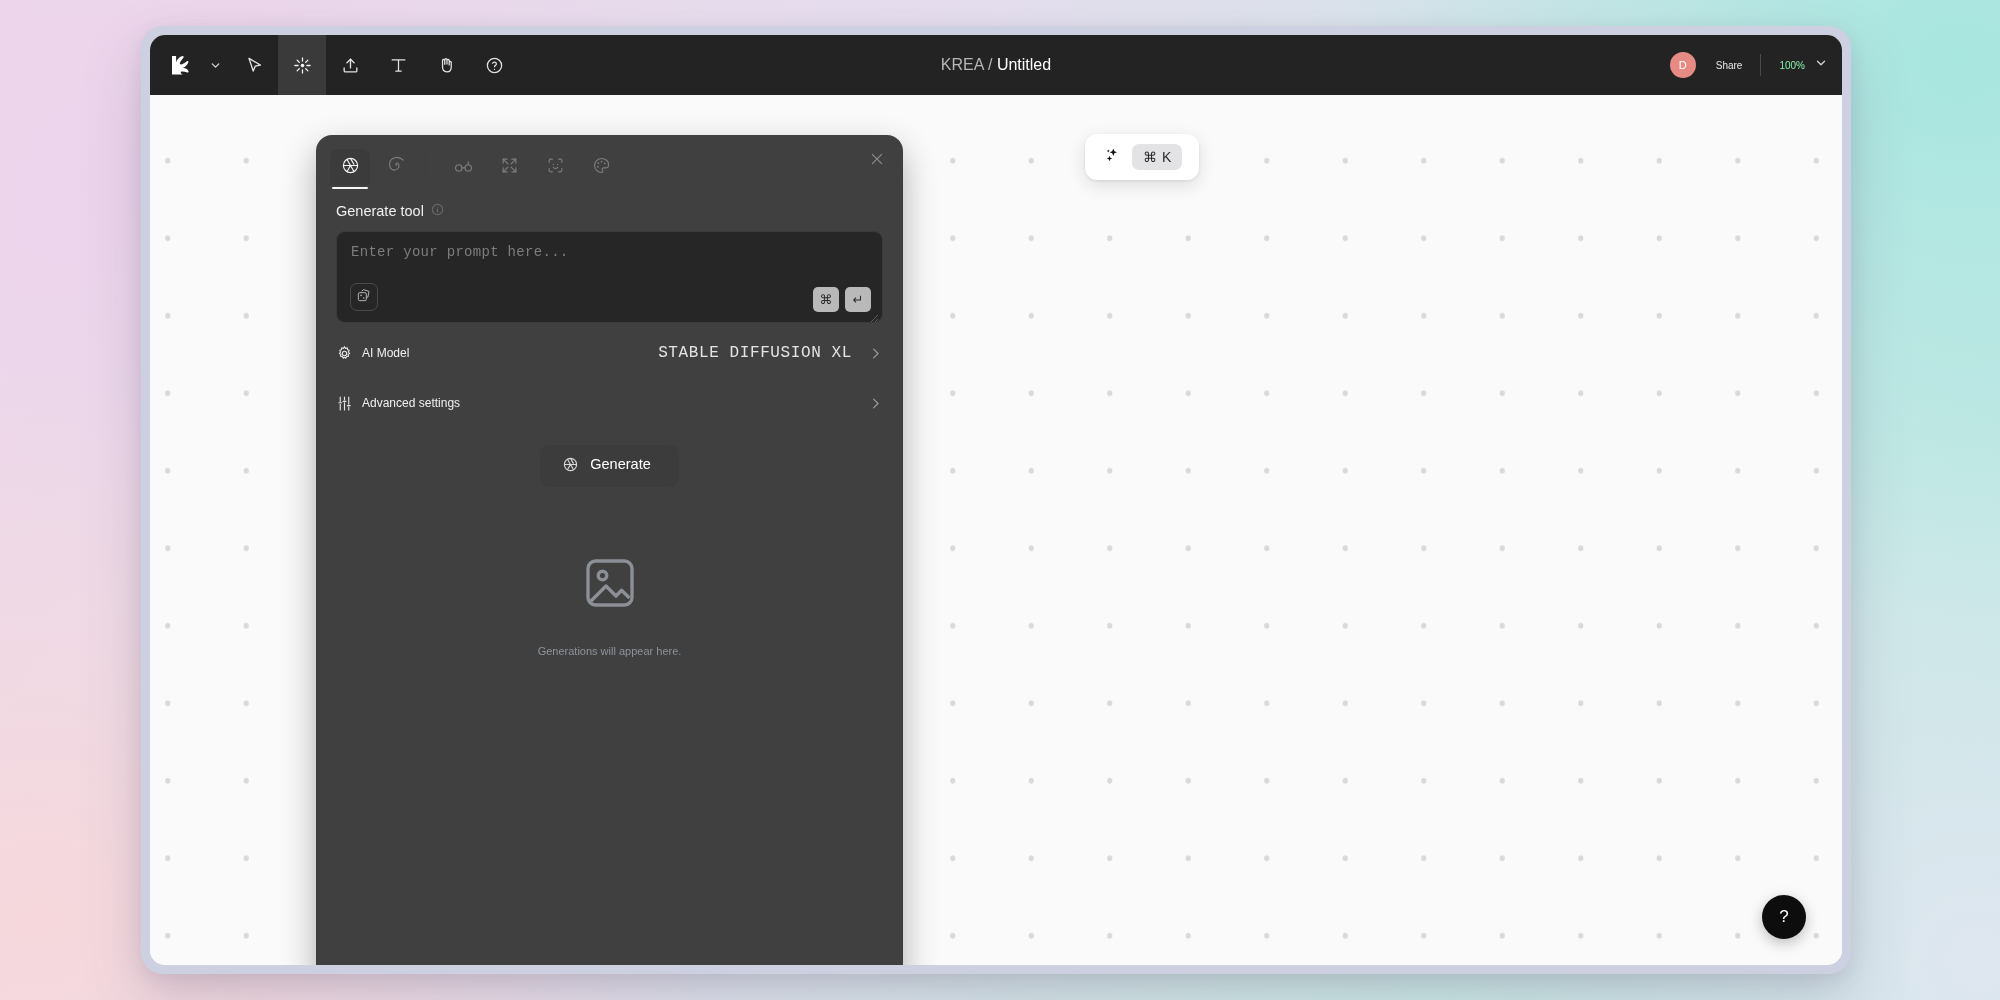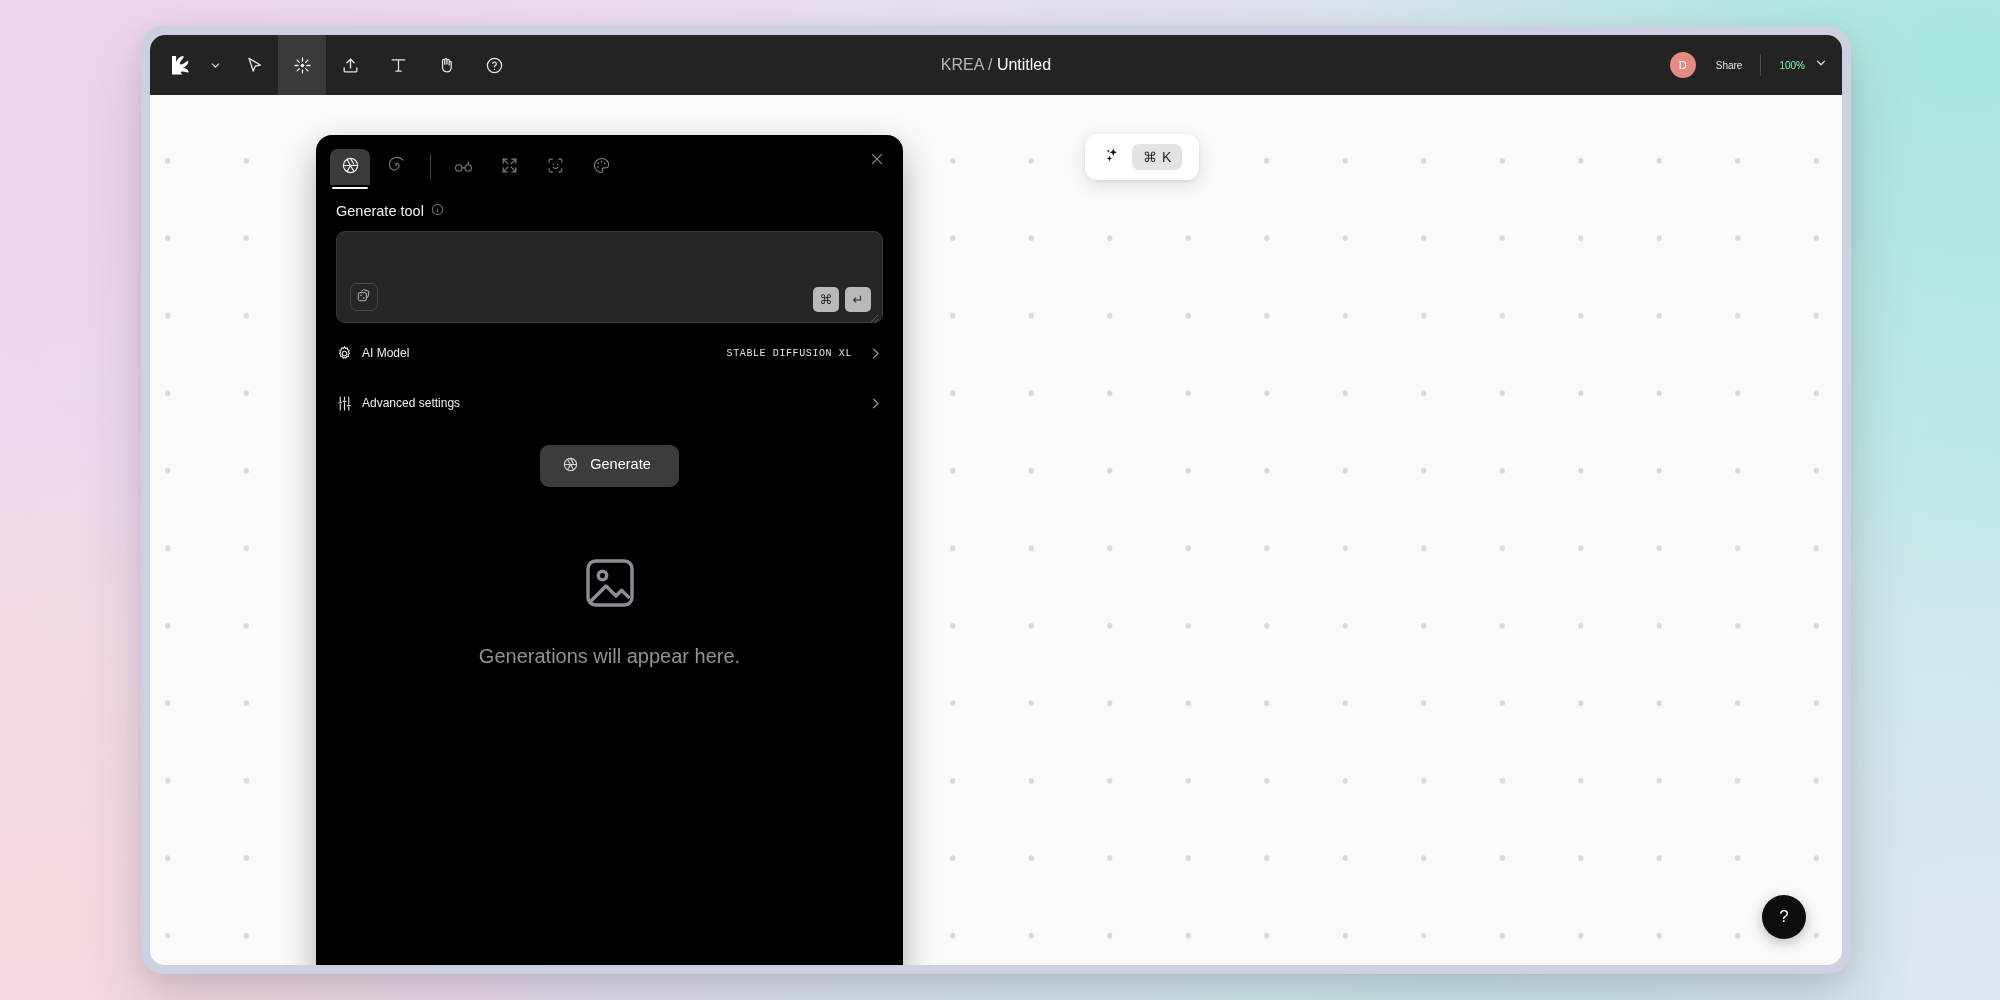--- a/index.html
+++ b/index.html
@@ -109,21 +109,21 @@
     background: #e3e3e6; border-radius: 7px;
     padding: 5px 11px; font-size: 14px; color: #2a2a2a;
     display: flex; align-items: center; gap: 5px;
     font-family: "Liberation Sans", sans-serif;
   }
 
   
   .panel {
     position: absolute; left: 166px; top: 100px;
     width: 587px; height: 855px;
-    background: #000000;
+    background: #404040;
     border-radius: 16px;
     z-index: 35;
     box-shadow: 0 14px 34px rgba(0,0,0,.30);
     overflow: hidden;
   }
   .panel-tabs {
     display: flex; align-items: flex-end;
     padding: 9px 0 0 14px;
     height: 50px; position: relative;
   }
@@ -192,40 +192,40 @@
 
   
   .setting-row {
     display: flex; align-items: center;
     height: 40px; margin-top: 10px; cursor: pointer;
   }
   .sr-icon { width: 26px; color: #e6e6e6; display: flex; align-items: center; }
   .sr-label { font-size: 12px; color: #f0f0f0; flex: 0 0 auto; }
   .sr-value {
     margin-left: auto; font-family: "Liberation Mono", monospace;
-    font-size: 10px; color: #e4e4e4; letter-spacing: .6px;
+    font-size: 16px; color: #e4e4e4; letter-spacing: .6px;
   }
   .sr-chev { margin-left: 16px; color: #9a9a9a; display: flex; }
 
   .gen-wrap { display: flex; justify-content: center; margin-top: 22px; }
   .gen-btn {
     display: flex; align-items: flex-start; gap: 11px;
     background: #3c3c3c; color: #fff;
     font-size: 14.5px;
     border: none; border-radius: 9px;
     padding: 11px 28px 11px 22px; cursor: pointer;
     font-family: "Liberation Sans", sans-serif;
   }
 
   .empty-state {
     margin-top: 66px;
     display: flex; flex-direction: column; align-items: center; gap: 28px;
   }
   .empty-icon { color: #8c8f96; }
-  .empty-text { font-size: 20px; color: #8e929a; }
+  .empty-text { font-size: 11px; color: #8e929a; }
 
   
   .feedback {
     position: absolute; left: 912px; bottom: 26px;
     display: flex; align-items: center; gap: 13px;
     background: #1a1a1a; color: #e8e8e8;
     font-size: 15px; border-radius: 11px;
     padding: 14px 24px 14px 21px; cursor: pointer;
     z-index: 30;
     box-shadow: 0 4px 14px rgba(0,0,0,.18);
@@ -436,20 +436,21 @@
           <span class="info-dot">
             <svg width="13" height="13" viewBox="0 0 24 24" fill="none" stroke="currentColor" stroke-width="2">
                 <circle cx="12" cy="12" r="9.5"></circle>
                 <path d="M12 10.5v6" stroke-linecap="round"></path>
                 <circle cx="12" cy="7.4" r=".9" fill="currentColor" stroke="none"></circle>
               </svg>
           </span>
         </div>
 
         <div class="prompt-box">
+          <div class="prompt-ph">Enter your prompt here...</div>
 
           <div class="dice-btn">
             <span>
               <svg width="16" height="16" viewBox="0 0 24 24" fill="none" stroke="currentColor" stroke-width="1.5" stroke-linejoin="round">
                 <rect x="3.5" y="8.5" width="12" height="12" rx="2.2"></rect>
                 <circle cx="7.6" cy="12.6" r="1.2" fill="currentColor" stroke="none"></circle>
                 <circle cx="11.6" cy="16.6" r="1.2" fill="currentColor" stroke="none"></circle>
                 <path d="M8.5 6.2l3-2.2 8 2.6-1.6 8.5-2.4.8"></path>
               </svg>
             </span>

